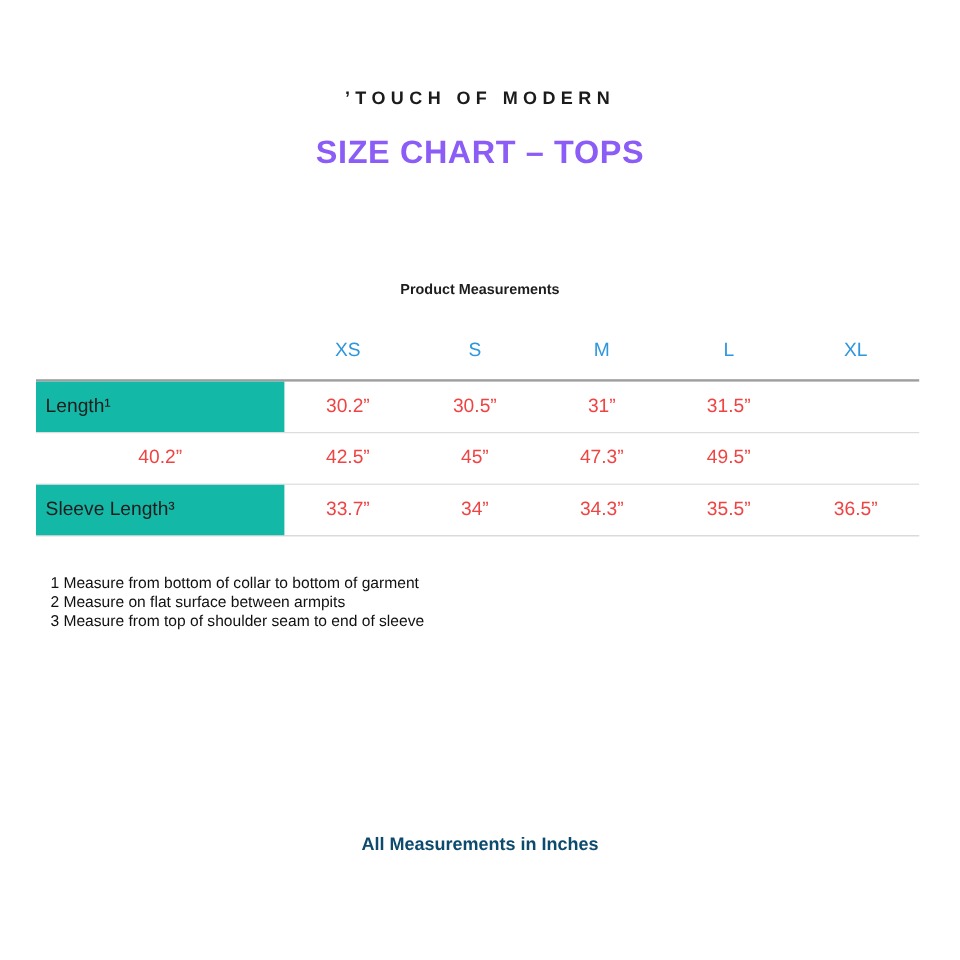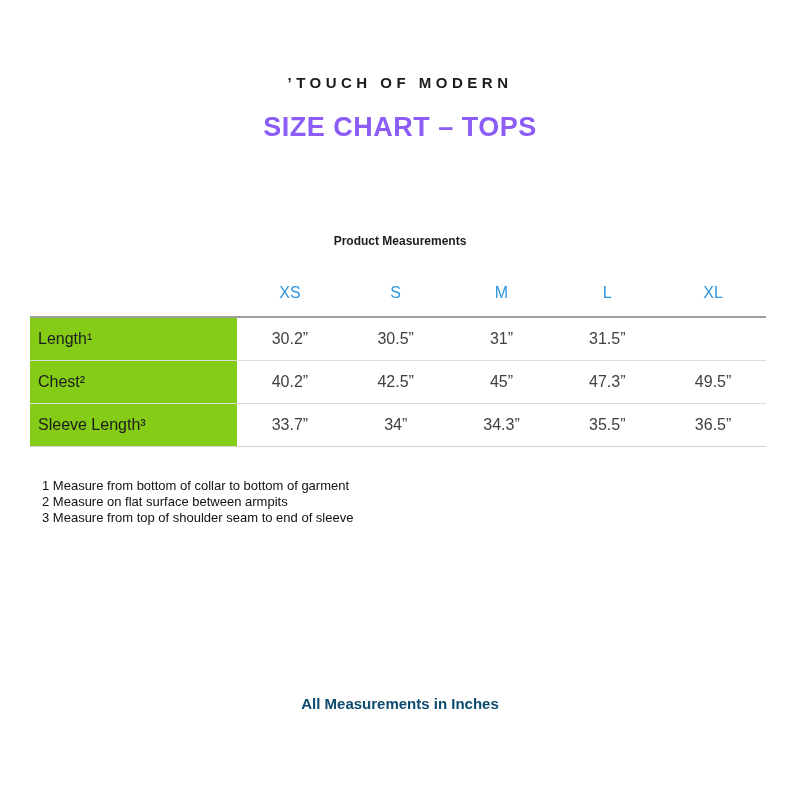--- a/index.html
+++ b/index.html
@@ -71,31 +71,31 @@
   .t-body { border-top: 2px solid #9e9e9e; }
   .t-row {
     display: grid;
     grid-template-columns: 207px repeat(5, 1fr);
     height: 43px;
     align-items: stretch;
     border-bottom: 1px solid #dcdcdc;
   }
   .t-row:last-child { border-bottom: 1px solid #d2d2d2; }
   .lbl-cell {
-    background: #84cc16;
+    background: #14b8a6;
     display: flex;
     align-items: center;
     padding-left: 8px;
     color: #1d1d1d;
   }
   .val-cell {
     display: flex;
     align-items: center;
     justify-content: center;
-    color: #404040;
+    color: #ef4444;
   }
 
   
   .footnotes {
     position: absolute;
     left: 42px; top: 478px;
     font-size: 13px;
     line-height: 16px;
     color: #111111;
   }
@@ -135,21 +135,20 @@
 
       <div class="t-row">
         <div class="lbl-cell">Length¹</div>
         <div class="val-cell">30.2”</div>
         <div class="val-cell">30.5”</div>
         <div class="val-cell">31”</div>
         <div class="val-cell">31.5”</div>
       </div>
 
       <div class="t-row">
-        <div class="lbl-cell">Chest²</div>
         <div class="val-cell">40.2”</div>
         <div class="val-cell">42.5”</div>
         <div class="val-cell">45”</div>
         <div class="val-cell">47.3”</div>
         <div class="val-cell">49.5”</div>
       </div>
 
       <div class="t-row">
         <div class="lbl-cell">Sleeve Length³</div>
         <div class="val-cell">33.7”</div>

